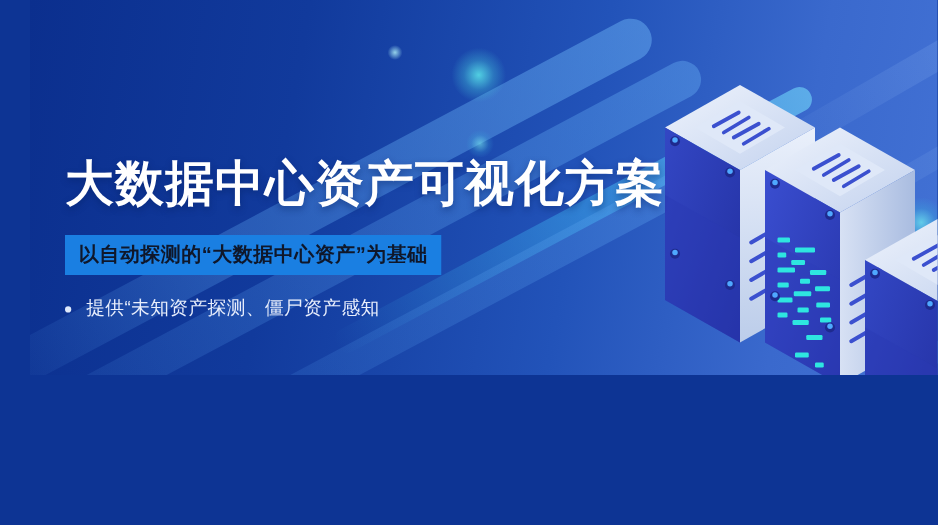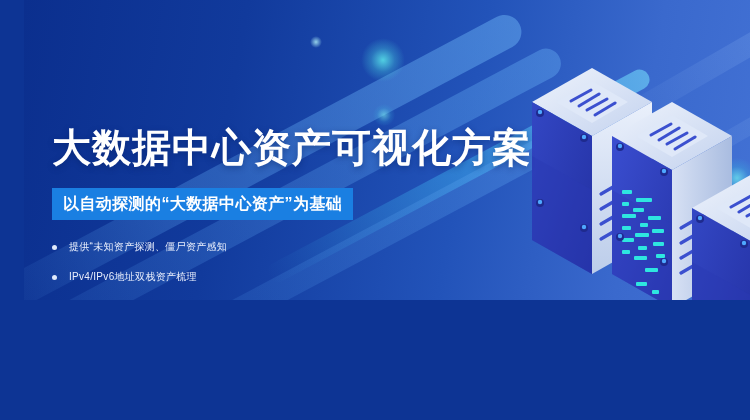--- a/index.html
+++ b/index.html
@@ -75,35 +75,35 @@
     text-shadow:0 2px 6px rgba(5,30,95,.45);
   }
 
   .subbar{
     position:absolute;left:28px;top:188px;height:32px;
     background:#1a7fe2;
     display:flex;align-items:center;
     padding:0 11px;
   }
   .subbar-text{
-    font-size:16px;font-weight:bold;color:#ffffff;
+    font-size:16px;font-weight:bold;color:#0f172a;
     letter-spacing:.4px;white-space:nowrap;
   }
 
   .bullets{position:absolute;left:28px;top:238px;width:410px;}
   .bullet{
     display:flex;align-items:flex-start;
     margin-bottom:12px;
   }
   .dot{
     width:5px;height:5px;border-radius:50%;
     background:#dfe9fb;flex:0 0 auto;margin-top:7px;margin-right:12px;
   }
   .bullet-text{
-    font-size:10px;line-height:18px;color:#e8eefc;
+    font-size:15px;line-height:18px;color:#e8eefc;
     white-space:nowrap;letter-spacing:.3px;
   }
 </style>
 </head>
 <body>
 
 <div class="banner">
 
   <div class="bg-layer">
     <div class="streak s6"></div>
@@ -272,20 +272,16 @@
 
     <div class="subbar">
       <span class="subbar-text">以自动探测的“大数据中心资产”为基础</span>
     </div>
 
     <div class="bullets">
       <div class="bullet">
         <span class="dot"></span>
         <span class="bullet-text">提供“未知资产探测、僵尸资产感知</span>
       </div>
-      <div class="bullet">
-        <span class="dot"></span>
-        <span class="bullet-text">IPv4/IPv6地址双栈资产梳理</span>
-      </div>
     </div>
 
   </div>
 </div>
 
 </body></html>

